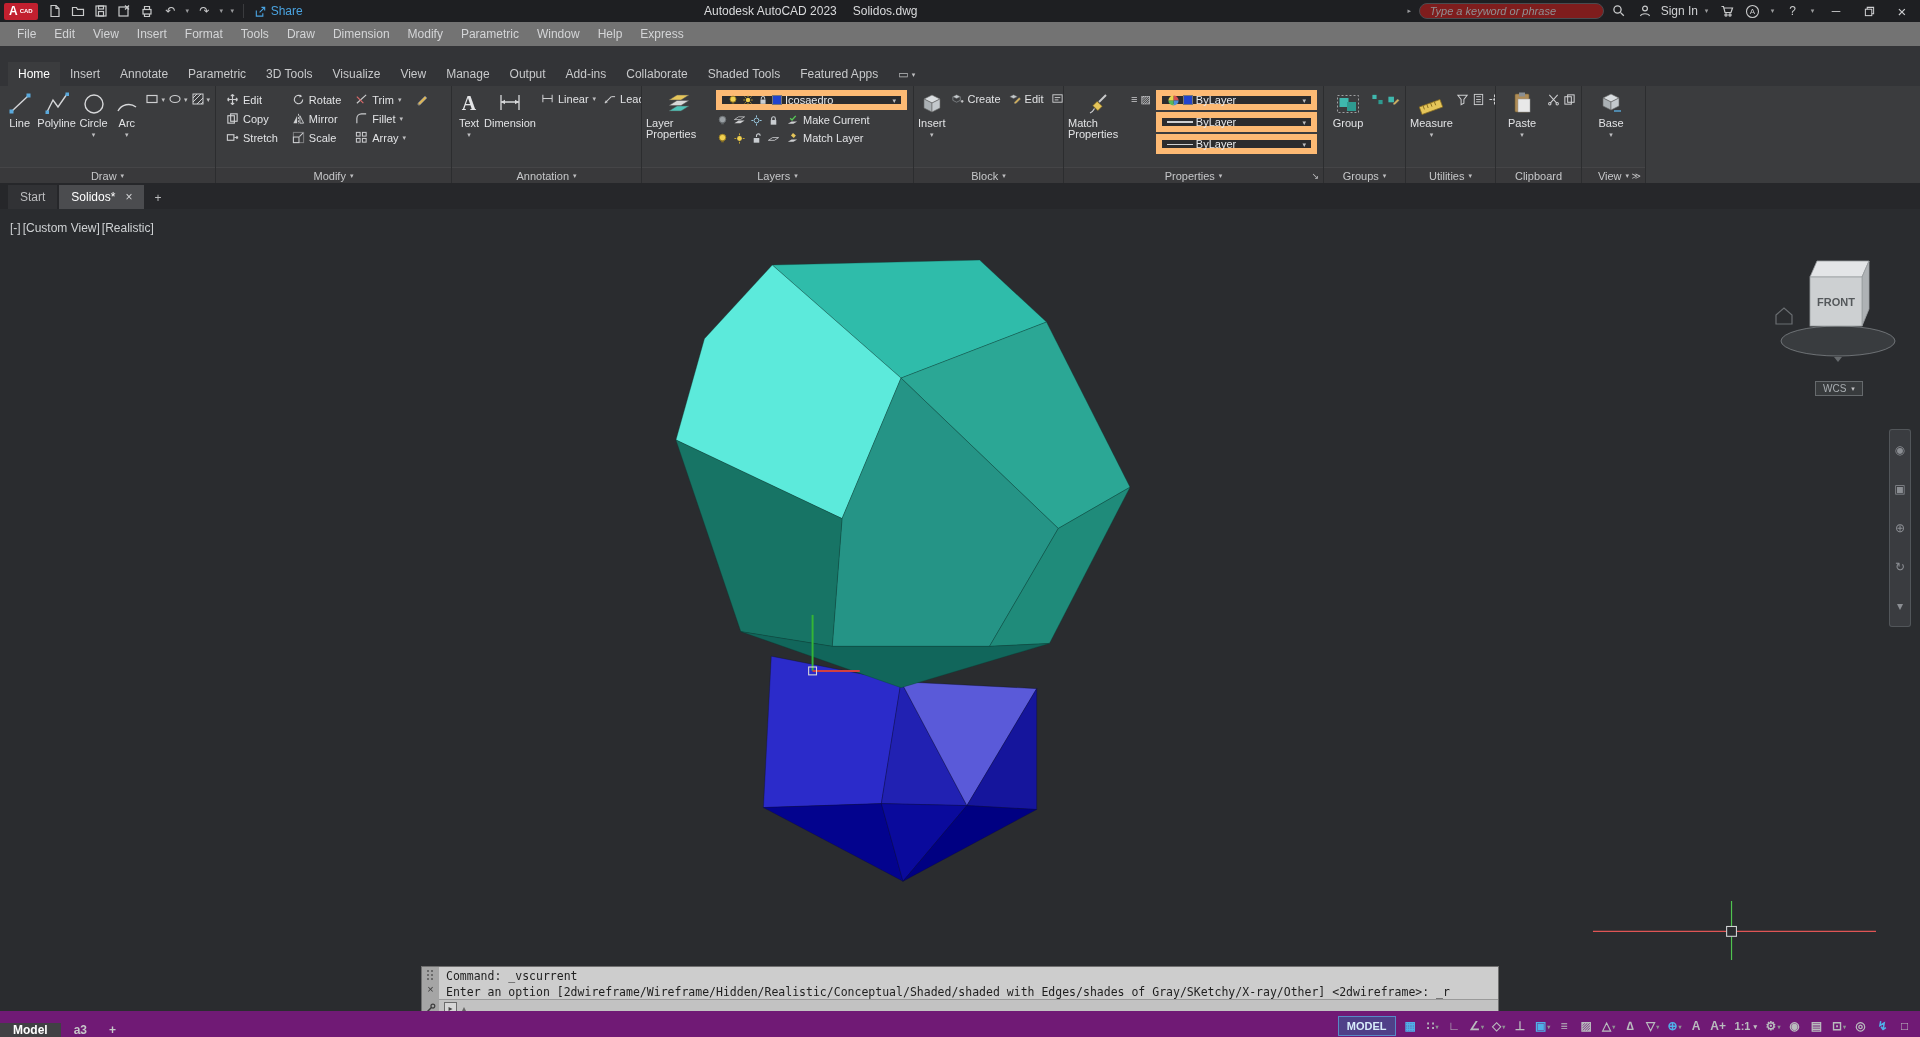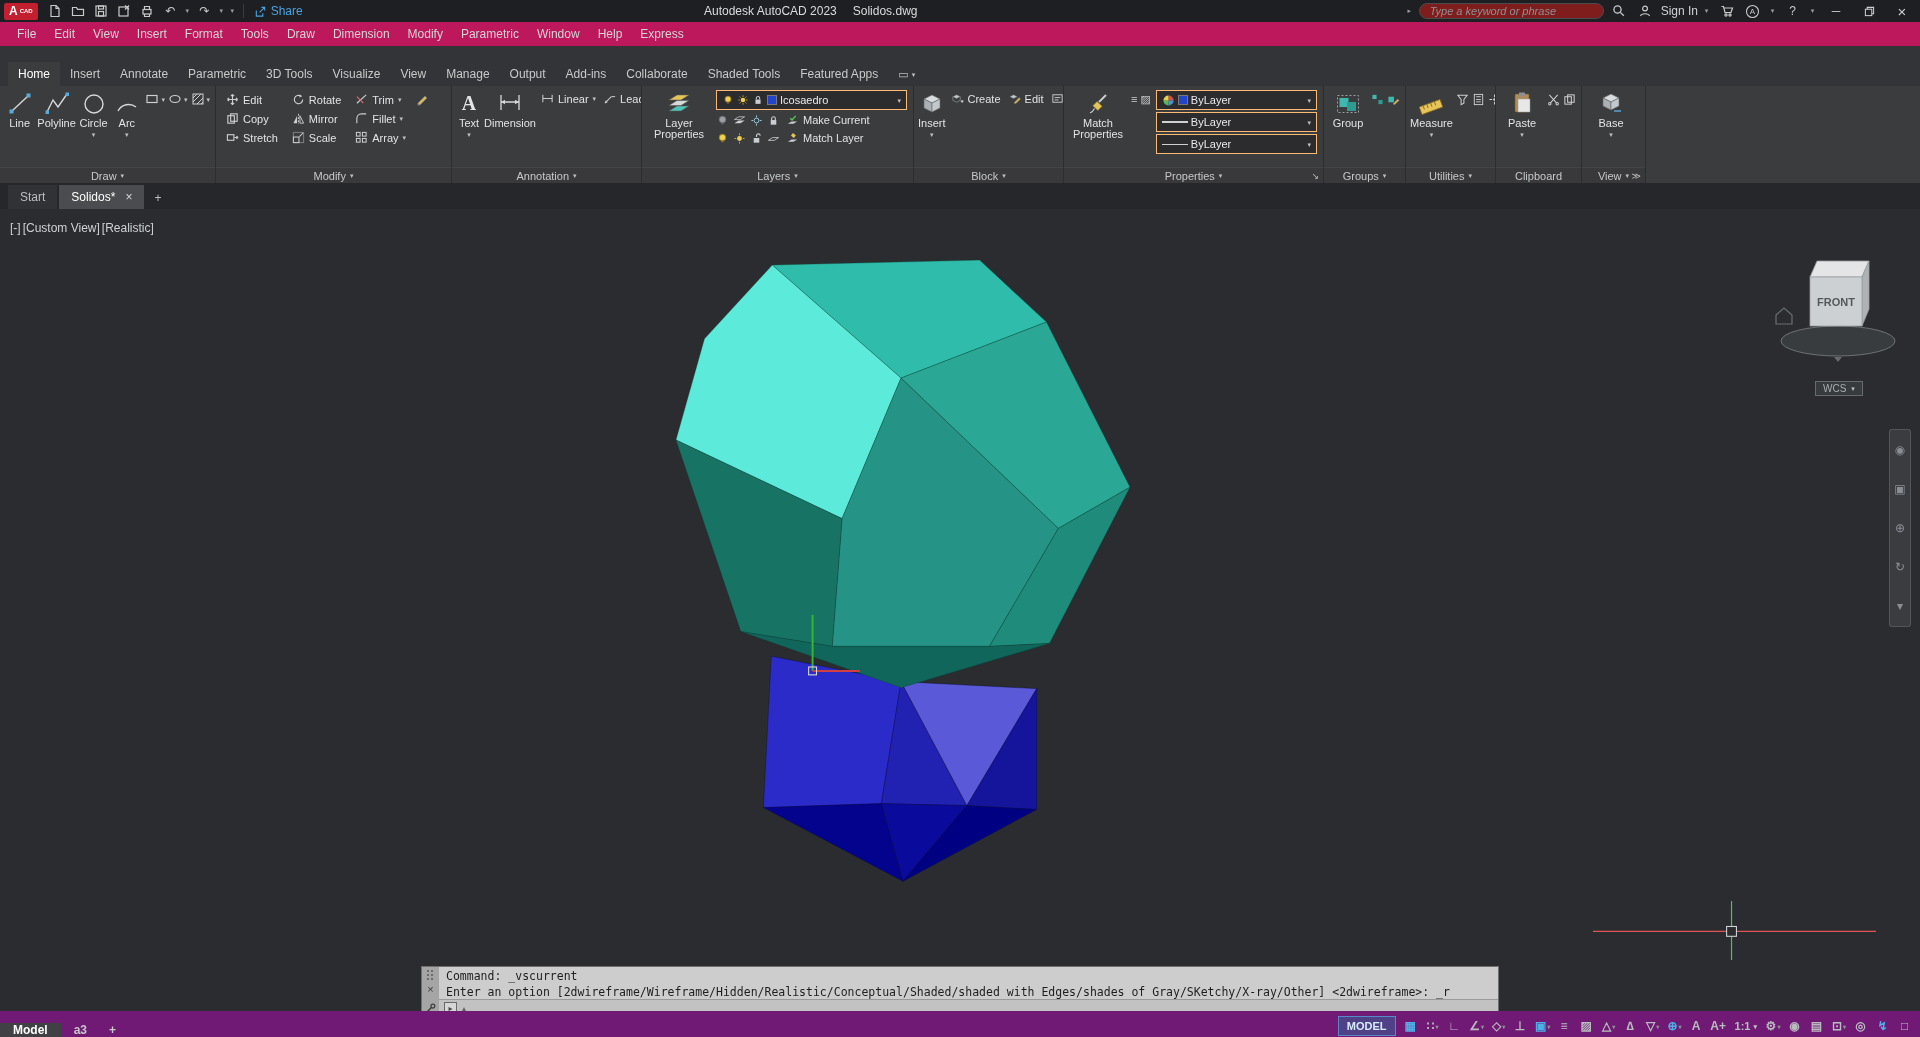--- a/index.html
+++ b/index.html
@@ -20,43 +20,43 @@
             font-size:12px;color:#dadbdd;}
   .tright{margin-left:auto;display:flex;align-items:center;gap:5px;}
   .searchbox{width:185px;height:16px;background:#7f1d1d;border:1px solid#4a4b4f;border-radius:8px;
              display:flex;align-items:center;padding:0 8px;}
   .searchbox input{flex:1;background:none;border:none;outline:none;color:#bfbfc1;font-size:11px;
                    font-style:italic;font-family:inherit;}
   input::placeholder{color:#8f9093;font-style:italic;}
   .signin{display:flex;align-items:center;gap:4px;}
   .winbtn{width:28px;height:22px;display:flex;align-items:center;justify-content:center;color:#cfd0d2;font-size:12px;}
   
-  .menubar{flex:0 0 24px;background:#be185d;display:flex;align-items:center;padding:0 8px;font-size:12px;}
+  .menubar{flex:0 0 24px;background:#737373;display:flex;align-items:center;padding:0 8px;font-size:12px;}
   .menu-item{padding:0 9px;height:100%;display:flex;align-items:center;color:#d4d5d7;}
   
   .ribbontabs{flex:0 0 26px;background:#333437;display:flex;align-items:flex-end;padding:0 8px;font-size:12px;}
   .rtabs{display:flex;align-items:flex-end;margin-top:16px;}
   .rtab{padding:5px 10px;color:#c8c9cb;}
   .rtab.active{background:#3b3c3e;color:#fff;}
   .ribbon-min{margin-left:10px;display:flex;align-items:center;gap:3px;color:#bdbebf;padding-bottom:5px;font-size:11px;}
   
   .ribbon{flex:0 0 97px;background:#3b3c3e;display:flex;overflow:hidden;}
   .panel{display:flex;flex-direction:column;border-right:1px solid #2c2d2f;overflow:hidden;}
   .pc{flex:1;display:flex;align-items:flex-start;padding:3px 4px;gap:2px;}
   .plabel{flex:0 0 16px;background:#39393b;border-top:1px solid #454547;display:flex;align-items:center;
           justify-content:center;gap:4px;font-size:11px;color:#c6c7c9;position:relative;}
   .caret{font-size:7px;line-height:7px;color:#bfbfc1;}
   .bigbtn{display:flex;flex-direction:column;align-items:center;width:50px;padding:1px 0;gap:2px;}
-  .bigbtn .lbl{font-size:11px;line-height:11px;text-align:center;color:#e2e3e5;}
+  .bigbtn .lbl{font-size:11px;line-height:11px;color:#e2e3e5;}
   .smallbtn{display:flex;align-items:center;gap:4px;font-size:11px;color:#e2e3e5;padding:1px 2px;white-space:nowrap;}
   .minicol{display:flex;gap:3px;padding:2px 1px;}
   .iconbtn{display:flex;align-items:center;gap:2px;height:16px;}
   .mgrid{display:grid;grid-template-columns:auto auto auto;gap:4px 10px;padding:3px 4px;}
   .lcol{display:flex;flex-direction:column;gap:2px;flex:1;padding:1px 2px;}
-  .dd{display:flex;align-items:center;gap:3px;background:#2c2c2e;border:1px solid #fdba74;height:20px;
+  .dd{display:flex;align-items:center;gap:3px;background:#2c2c2e;border:6px solid #fdba74;height:20px;
       padding:0 5px;font-size:11px;color:#e8e9eb;}
   .dd .ddtext{flex:1;}
   .lrow{display:flex;align-items:center;gap:4px;}
   .swatch{width:10px;height:10px;background:#2244cc;border:1px solid #777;}
   .lineprev{width:26px;border-top:2px solid #cfd0d2;}
   .launcher{position:absolute;right:4px;font-size:9px;color:#bfbfc1;}
   
   .filetabs{flex:0 0 26px;background:#26272a;display:flex;align-items:flex-end;gap:2px;padding:0 8px;font-size:12px;}
   .ftab{background:#313235;padding:5px 12px;display:flex;gap:10px;align-items:center;color:#bcbdbf;}
   .ftab.active{background:#4b4c4f;color:#fff;}

